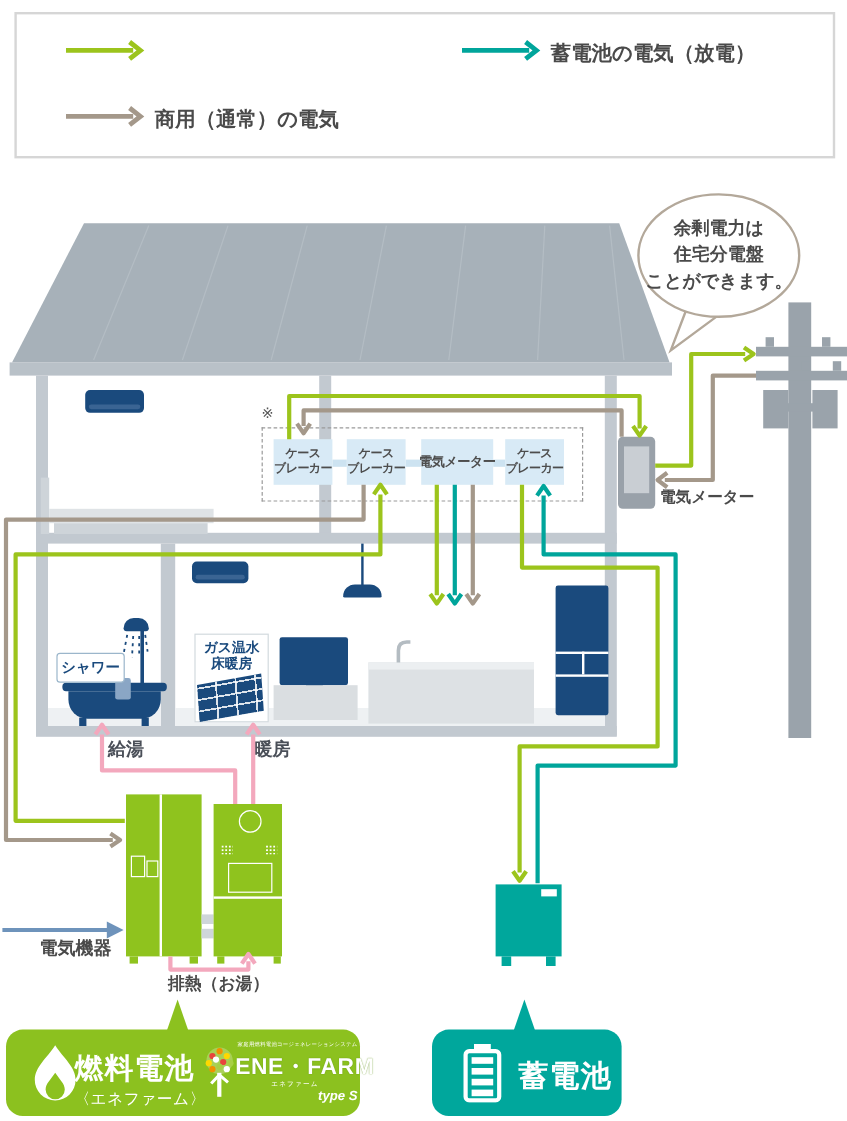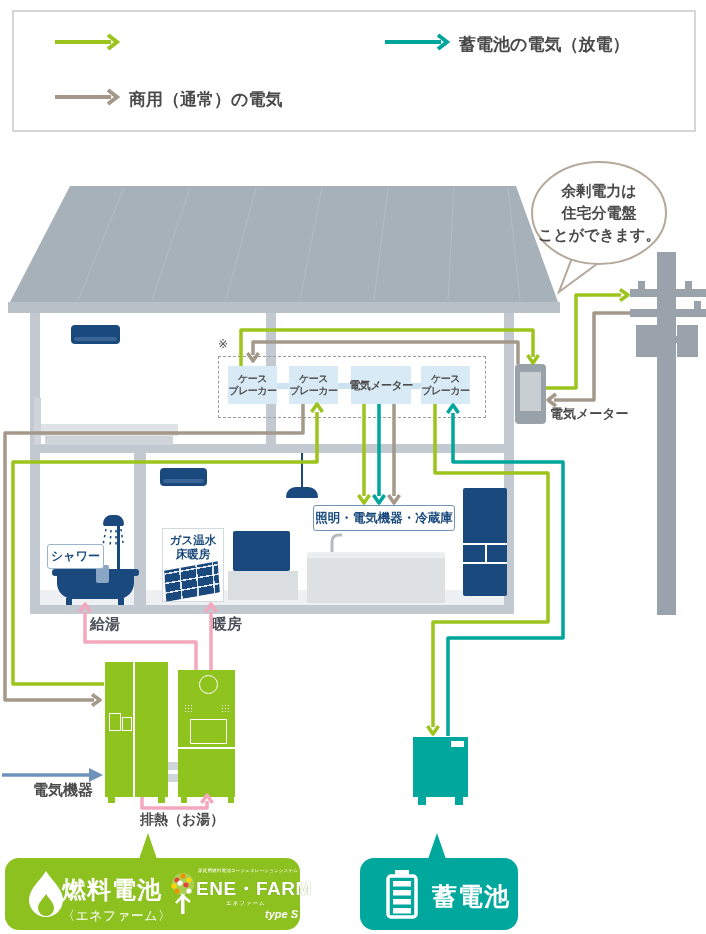--- a/index.html
+++ b/index.html
@@ -170,23 +170,20 @@
       <span>ブレーカー</span>
     </div>
   </div>
 
   <div style="z-index:1">
     <div class="abs" style="left:515px;top:364px;width:31px;height:60px;background:#99a1a9;border-radius:4px"></div>
     <div class="abs" style="left:520px;top:372px;width:21px;height:39px;background:#c9ced3"></div>
     <div class="abs lbl" style="left:550px;top:405px;font-size:13px">電気メーター</div>
   </div>
 
-  <div class="abs navy-lbl-box" style="left:313px;top:505px;width:140px;height:24px;font-size:12.5px;z-index:1">
-    <span>照明・電気機器・冷蔵庫</span>
-  </div>
 
   <div style="z-index:1">
     <div class="abs green-unit" style="left:105px;top:662px;width:63px;height:135px">
       <div class="abs" style="left:28px;top:0;width:2px;height:135px;background:#fff"></div>
       <div class="abs white-outline" style="left:4px;top:51px;width:10px;height:16px"></div>
       <div class="abs white-outline" style="left:17px;top:55px;width:8px;height:12px"></div>
     </div>
     <div class="abs green-unit" style="left:108px;top:797px;width:7px;height:6px"></div>
     <div class="abs green-unit" style="left:158px;top:797px;width:7px;height:6px"></div>
     <div class="abs" style="left:168px;top:762px;width:10px;height:8px;background:#cfd6da"></div>

